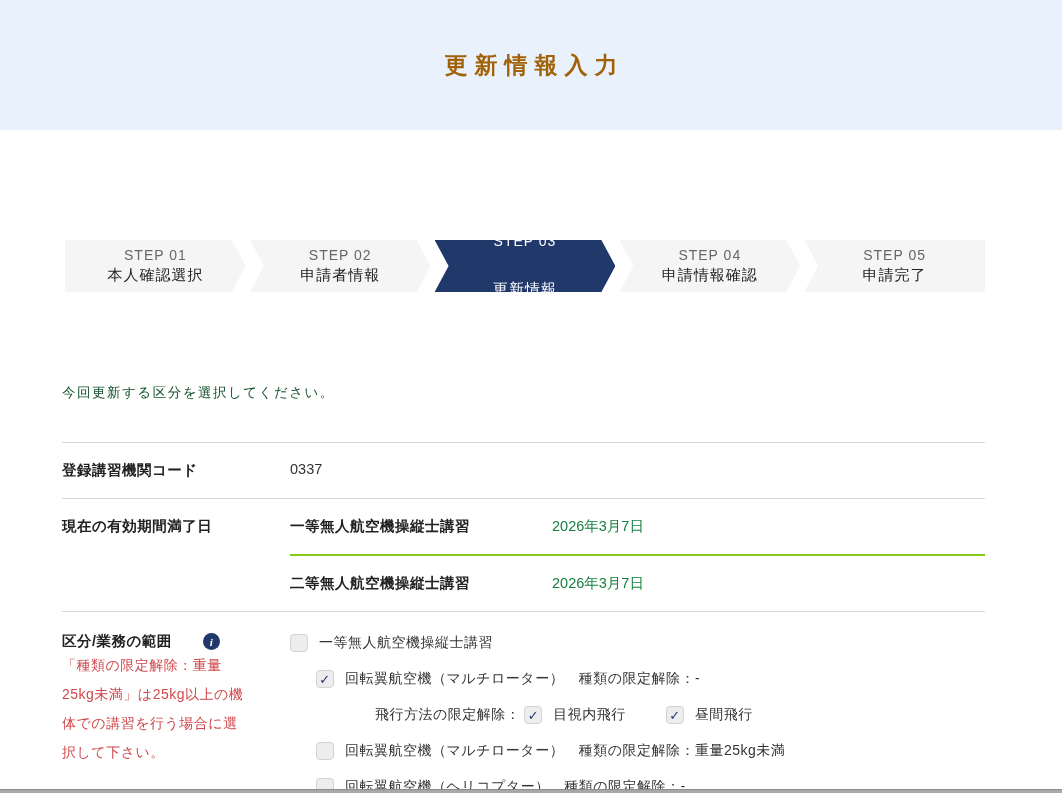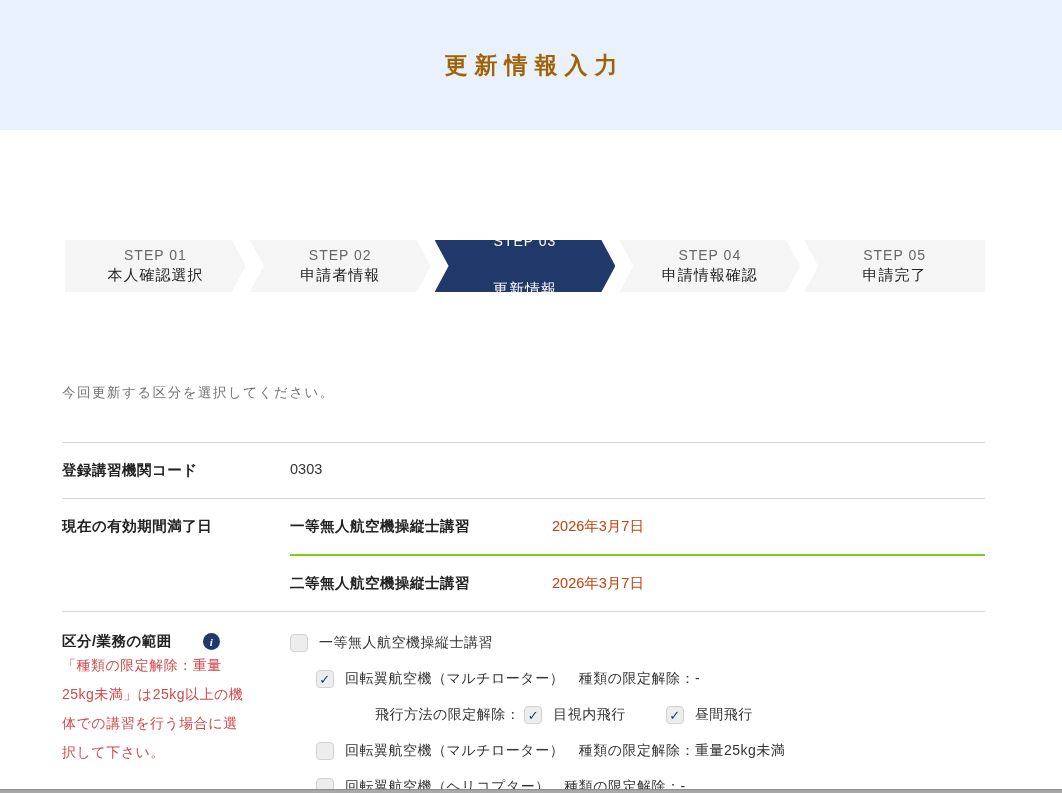--- a/index.html
+++ b/index.html
@@ -63,21 +63,21 @@
     color: #222;
     letter-spacing: 1px;
   }
   .step.active .step-num,
   .step.active .step-name { color: #ffffff; }
 
   
   .instruction {
     margin: 92px 77px 0 62px;
     font-size: 13.5px;
-    color: #737373;
+    color: #14532d;
     letter-spacing: 1.5px;
   }
 
   
   .form-table { margin: 40px 77px 0 62px; }
   .form-row {
     display: grid;
     grid-template-columns: 228px 1fr;
     border-top: 1px solid #d8d8d8;
   }
@@ -99,21 +99,21 @@
     grid-template-columns: 262px 1fr;
     padding: 18px 0;
   }
   .sub-row + .sub-row { border-top: 2px solid #84cc16; }
   .sub-label {
     font-size: 14.5px;
     font-weight: bold;
     color: #222;
     letter-spacing: 0.5px;
   }
-  .sub-value { font-size: 14.5px; color: #c2410c; }
+  .sub-value { font-size: 14.5px; color: #15803d; }
 
   
   .kubun-row { padding-bottom: 0; border-bottom: none; }
   .kubun-label-cell { padding: 20px 0 0 0; }
   .kubun-label-line { display: flex; align-items: center; gap: 24px; }
   .info-icon {
     display: inline-flex;
     align-items: center;
     justify-content: center;
     width: 17px; height: 17px;
@@ -202,21 +202,21 @@
     <span class="step-name">申請完了</span>
   </div>
 </nav>
 
 <p class="instruction">今回更新する区分を選択してください。</p>
 
 <div class="form-table">
 
   <div class="form-row">
     <div class="row-label">登録講習機関コード</div>
-    <div class="row-value">0303</div>
+    <div class="row-value">0337</div>
   </div>
 
   <div class="form-row">
     <div class="row-label">現在の有効期間満了日</div>
     <div>
       <div class="sub-row">
         <span class="sub-label">一等無人航空機操縦士講習</span>
         <span class="sub-value">2026年3月7日</span>
       </div>
       <div class="sub-row">

